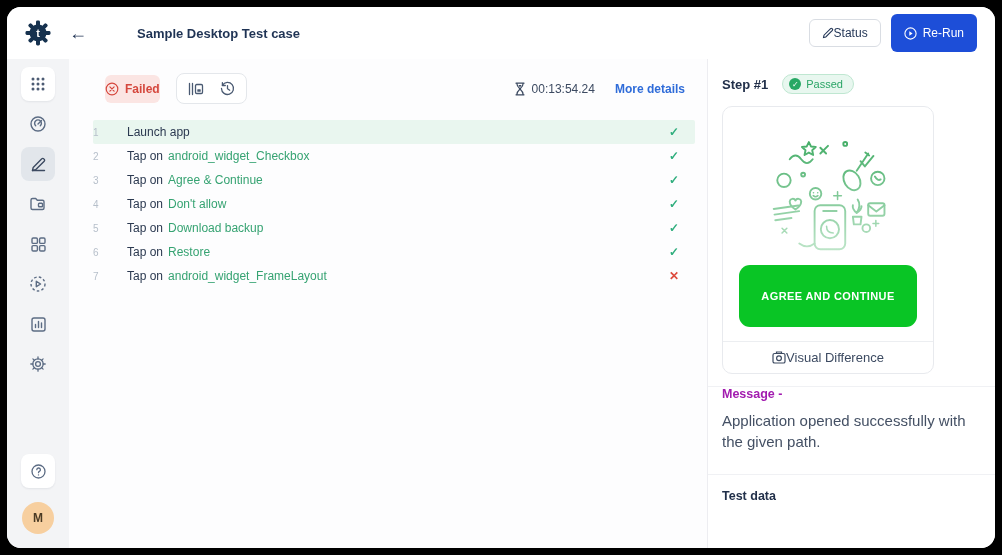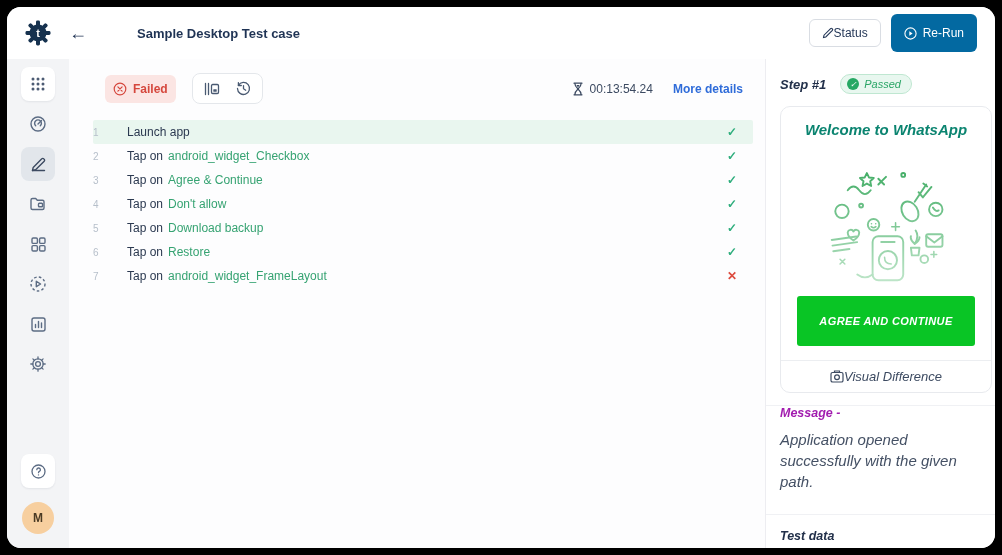--- a/index.html
+++ b/index.html
@@ -8,77 +8,77 @@
         border-radius:14px; overflow:hidden; display:flex; flex-direction:column; }
 
   
   .topbar{ height:52px; display:flex; align-items:center; background:#fff; padding-right:18px; flex:0 0 auto; }
   .logo-box{ width:62px; display:flex; justify-content:center; align-items:center; }
   .back-arrow{ font-size:18px; color:#243757; margin-right:14px; cursor:pointer; line-height:1; }
   .page-title{ font-size:13px; font-weight:bold; color:#1f3354;margin-left:36px; }
   .topbar-spacer{ flex:1; }
   .btn-status{ display:flex; align-items:center; background:#fff; border:1px solid #d9dde3;
                border-radius:6px; padding:6px 12px; font-size:12px; color:#243757; cursor:pointer; }
-  .btn-rerun{ display:flex; align-items:center; gap:6px; background:#0369a1; border:none; margin-left:10px;
+  .btn-rerun{ display:flex; align-items:center; gap:6px; background:#1d4ed8; border:none; margin-left:10px;
               border-radius:6px; padding:12px 13px; font-size:12px; color:#fff; cursor:pointer; }
 
   
   .body-row{ flex:1; display:flex; min-height:0; }
 
   
   .sidebar{ width:62px; background:#f3f4f6; display:flex; flex-direction:column; align-items:center;
             padding:8px 0 14px; gap:6px; flex:0 0 auto; }
   .side-icon{ width:34px; height:34px; display:flex; align-items:center; justify-content:center;
               border-radius:8px; cursor:pointer; }
   .side-icon.card{ background:#fff; box-shadow:0 1px 2px rgba(20,40,70,.08); }
   .side-icon.active{ background:#e2e6eb; }
   .side-spacer{ flex:1; }
   .avatar{ width:32px; height:32px; border-radius:50%; background:#f7cf9f; color:#4a3a24; font-size:12px;
            font-weight:bold; display:flex; align-items:center; justify-content:center; margin-top:8px; cursor:pointer; }
 
   
   .main{ flex:1; background:#fdfdfe; padding:10px 12px 0 24px; display:flex; flex-direction:column; min-width:0; }
   .toolbar{ display:flex; align-items:center; margin:4px 0 16px 12px; }
   .badge-failed{ display:flex; align-items:center; gap:6px; background:#fbe5e3; color:#d5473d;
-                 border-radius:6px; padding:7px 8px; font-size:12px; font-weight:bold; cursor:pointer; }
+                 border-radius:6px; padding:7px 0; font-size:12px; font-weight:bold; cursor:pointer; }
   .icon-group{ display:flex; align-items:center; gap:16px; background:#fff; border:1px solid #e4e7eb;
                border-radius:8px; padding:7px 11px; margin-left:16px; }
   .icon-group svg{ cursor:pointer; }
   .toolbar-spacer{ flex:1; }
   .timer{ display:flex; align-items:center; gap:6px; font-size:12px; color:#3c4a61; }
   .more-details{ font-size:12px; font-weight:bold; color:#2f6cd9; margin:0 10px 0 20px; cursor:pointer; text-decoration:none; }
 
   
   .steps{ display:flex; flex-direction:column; }
   .step-row{ display:flex; align-items:center; height:24px; font-size:12px; padding:0 16px 0 0; cursor:pointer; border-radius:2px; }
   .step-row.active{ background:#e9f6ef; }
   .step-num{ width:22px; font-size:10px; color:#b6bfca; flex:0 0 auto; }
   .step-action{ color:#2b3950; margin-left:12px; }
   .step-target{ color:#36a372; margin-left:5px; }
   .step-fill{ flex:1; }
   .step-status{ font-size:12px; font-weight:bold; }
   .step-status.ok{ color:#2fae7d; }
   .step-status.bad{ color:#dd4b3e; }
 
   
-  .detail{ width:230px; flex:0 0 auto; background:#fff; border-left:1px solid #ededf1; padding:15px 14px 0; overflow:hidden;font-style:italic; }
+  .detail{ width:288px; flex:0 0 auto; background:#fff; border-left:1px solid #ededf1; padding:15px 14px 0; overflow:hidden; }
   .detail-head{ display:flex; align-items:center; }
   .detail-step-label{ font-size:13px; font-weight:bold; color:#22304a; }
   .badge-passed{ display:flex; align-items:center; gap:5px; margin-left:14px; background:#e8f7ef;
                  border:1px solid #bfe7d1; color:#2aa566; border-radius:12px; padding:3px 10px 3px 6px; font-size:11px; }
   .pass-dot{ width:12px; height:12px; border-radius:50%; background:#27a864; color:#fff; font-size:8px;
              display:flex; align-items:center; justify-content:center; }
 
   .shot-card{ width:212px; border:1px solid #e8eaee; border-radius:10px; margin-top:12px; background:#fff; overflow:hidden; }
   .wa-title{ text-align:center; font-size:15px; font-weight:bold; color:#0b8470; margin-top:14px; }
   .doodle-wrap{ display:flex; justify-content:center; margin:14px 0 6px; }
   .wa-text{ font-size:10.5px; color:#9aa3ad; text-align:center; line-height:1.55; padding:0 16px; }
   .wa-link{ color:#4a90e2; cursor:pointer; }
   .wa-btn{ margin:10px 16px 14px; background:#09c525; color:#fff; font-weight:bold; font-size:11px;
-           text-align:center; padding:19px 0; border-radius:3px; letter-spacing:.4px; cursor:pointer; }
+           text-align:center; padding:25px 0; border-radius:11px; letter-spacing:.4px; cursor:pointer; }
   .card-foot{ border-top:1px solid #eceef1; display:flex; align-items:center; justify-content:center;
               gap:0; padding:8px 0; font-size:13px; color:#3c4a61; cursor:pointer; }
 
   .h-div{ border:none; border-top:1px solid #f0f1f4; margin:12px -14px 0; }
   .msg-title{ font-size:12.5px; font-weight:bold; color:#a21caf; }
   .msg-body{ font-size:15px; color:#445064; margin-top:9px; line-height:1.4; }
   .testdata-title{ font-size:12.5px; font-weight:bold; color:#22304a; margin-top:14px; }
 
   svg{ display:block; }
 </style>
@@ -285,21 +285,20 @@
     <div class="detail">
       <div class="detail-head">
         <span class="detail-step-label">Step #1</span>
         <span class="badge-passed">
           <span class="pass-dot">✓</span>
           <span>Passed</span>
         </span>
       </div>
 
       <div class="shot-card">
-        <div class="wa-title">Welcome to WhatsApp</div>
 
         <div class="doodle-wrap">
           <svg width="134" height="134" viewBox="0 0 140 140">
             <defs>
               <linearGradient id="dg" x1="0" y1="0" x2="0" y2="140" gradientUnits="userSpaceOnUse">
                 <stop offset="0" stop-color="#2fa456"></stop>
                 <stop offset="1" stop-color="#c2e7cc"></stop>
               </linearGradient>
             </defs>
             <g stroke="url(#dg)" fill="none" stroke-width="2" stroke-linecap="round" stroke-linejoin="round">

